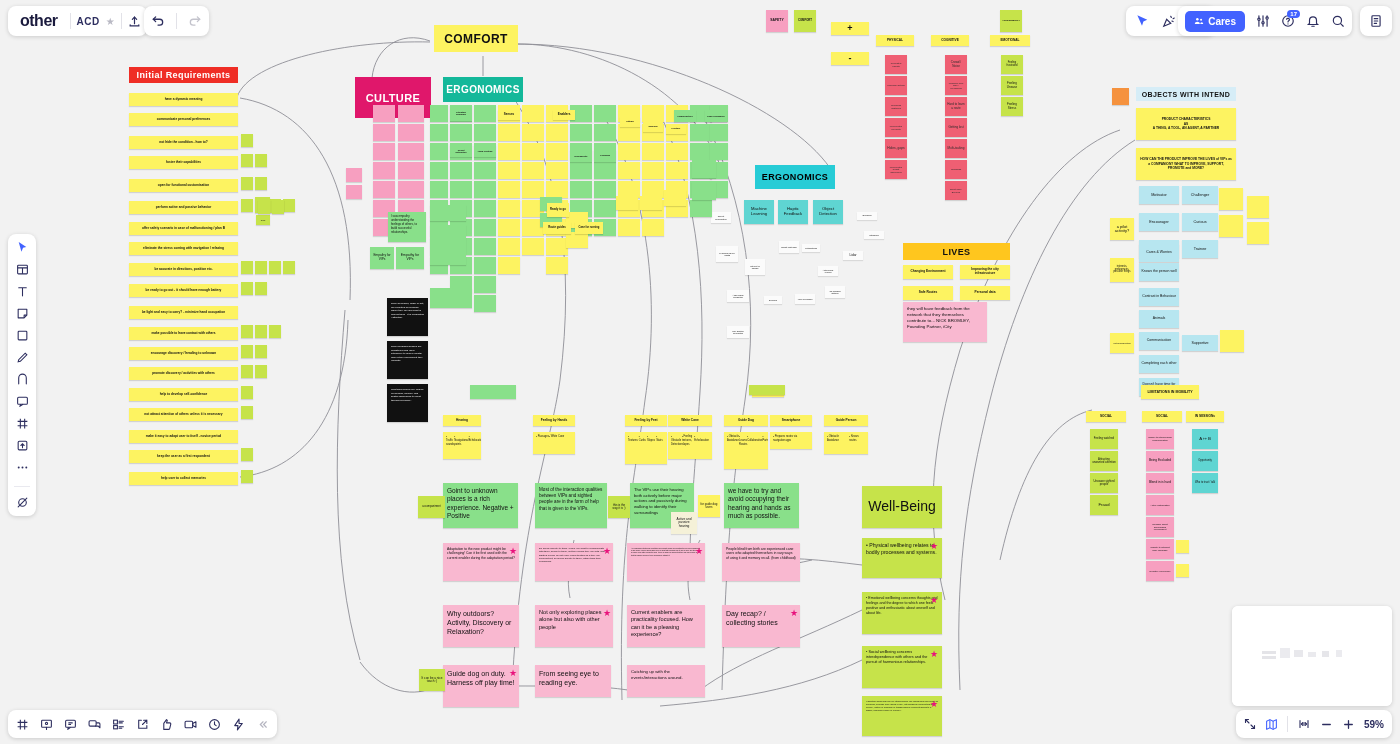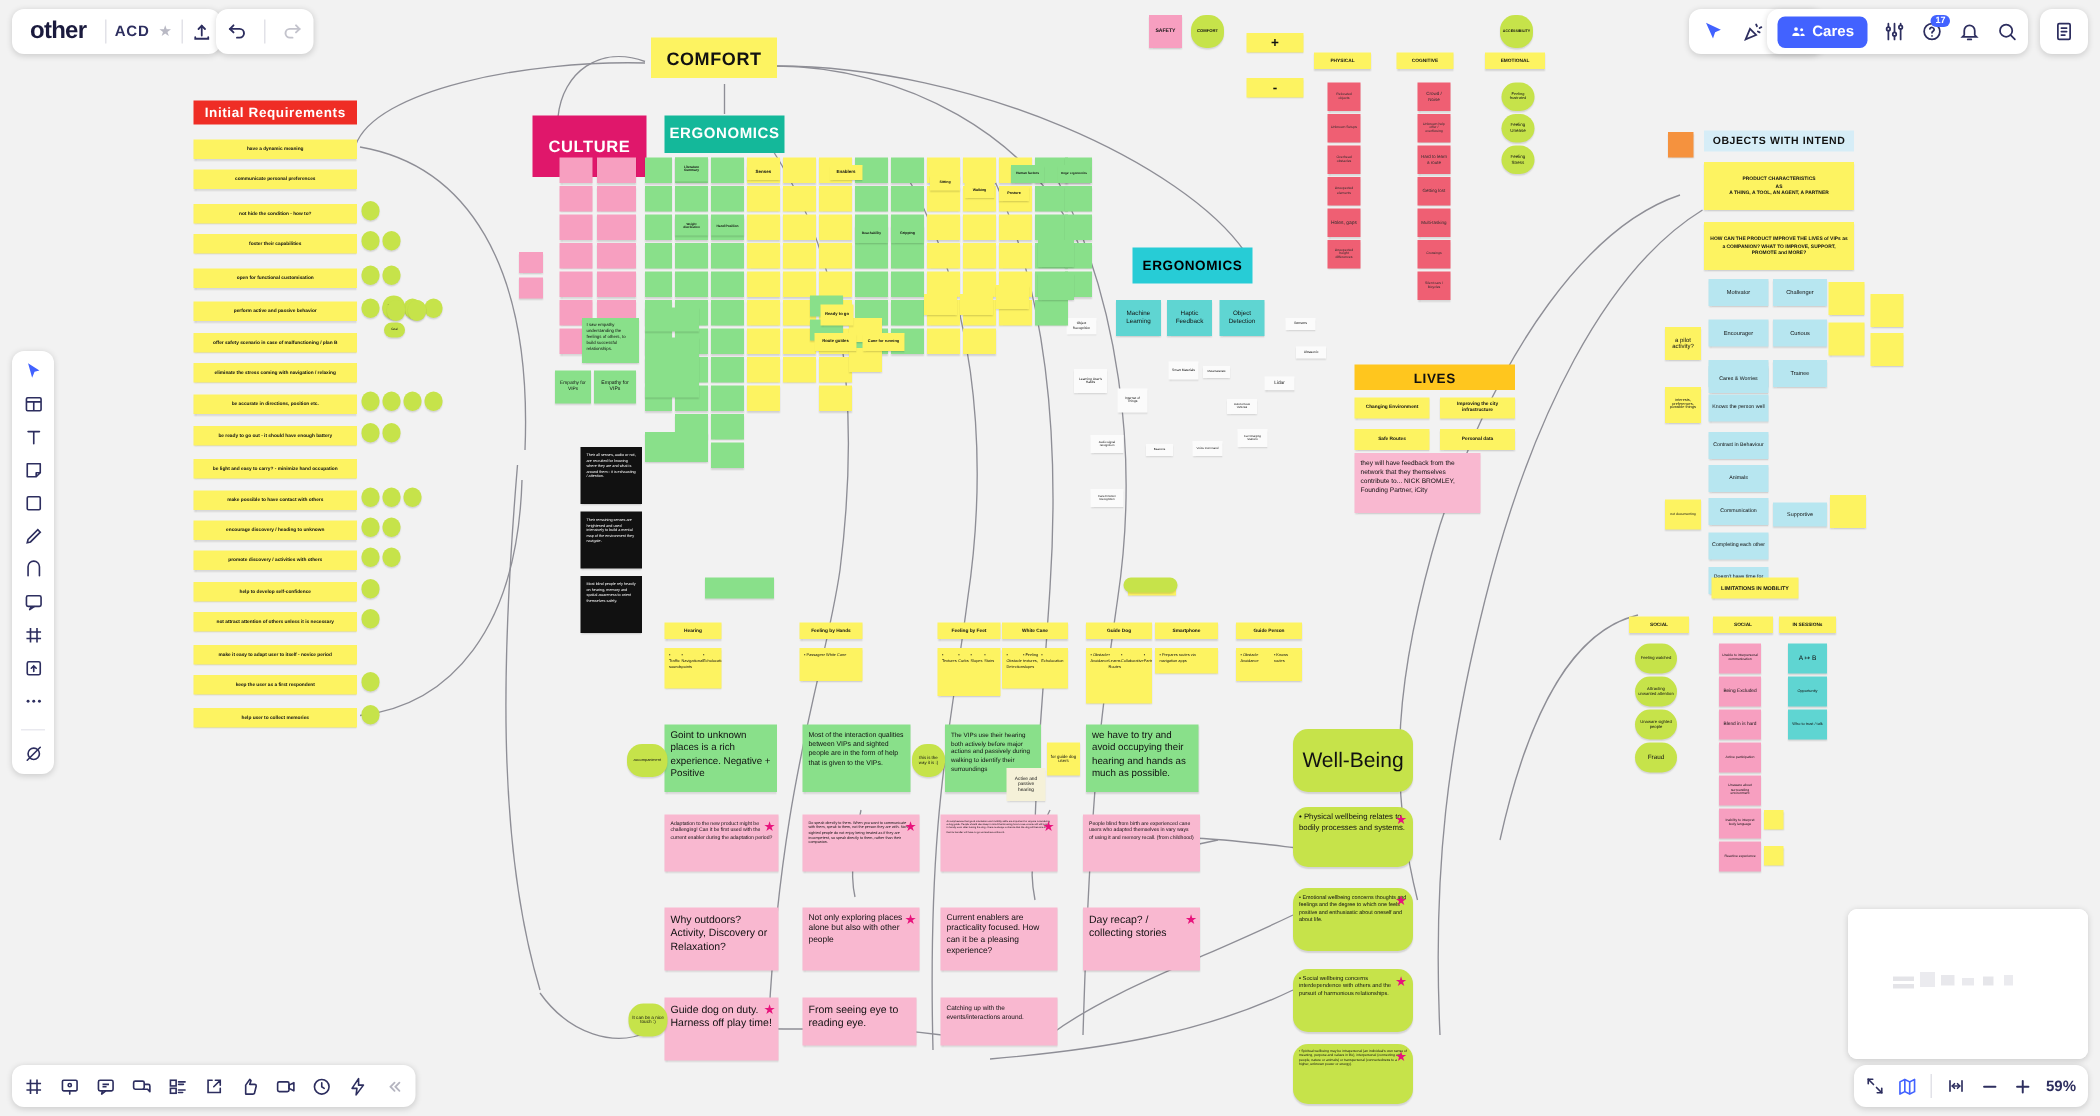--- a/index.html
+++ b/index.html
@@ -12,21 +12,21 @@
        color:#111; text-align:center; padding:2px 2px;
        display:flex; align-items:center; justify-content:center;
        box-shadow:0 1px 1px rgba(0,0,0,.13); }
   .n.left { text-align:left; justify-content:flex-start; }
   .n.tl { align-items:flex-start; }
   .y  { background:#fdf361; }
   .pk { background:#f9b8d0; }
   .pk2{ background:#f79fc0; }
   .rd { background:#ef5f73; color:#2b2b2b; }
   .gn { background:#89e08a; }
-  .gl { background:#c6e34a;border-radius:10px; }
+  .gl { background:#c6e34a; }
   .tq { background:#5fd5d2; }
   .tl2{ background:#b7e6f0; }
   .wh { background:#fbfbfb; box-shadow:0 1px 1px rgba(0,0,0,.10); }
   .or { background:#f5923e; }
 
   
   .hdr { position:absolute; display:flex; align-items:center; justify-content:center;
          font-weight:bold; letter-spacing:.4px; color:#111; text-align:center; }
   .hdr.insights { background:#fdf361; }
   .hdr.culture  { background:#e0176b; color:#fff; }

